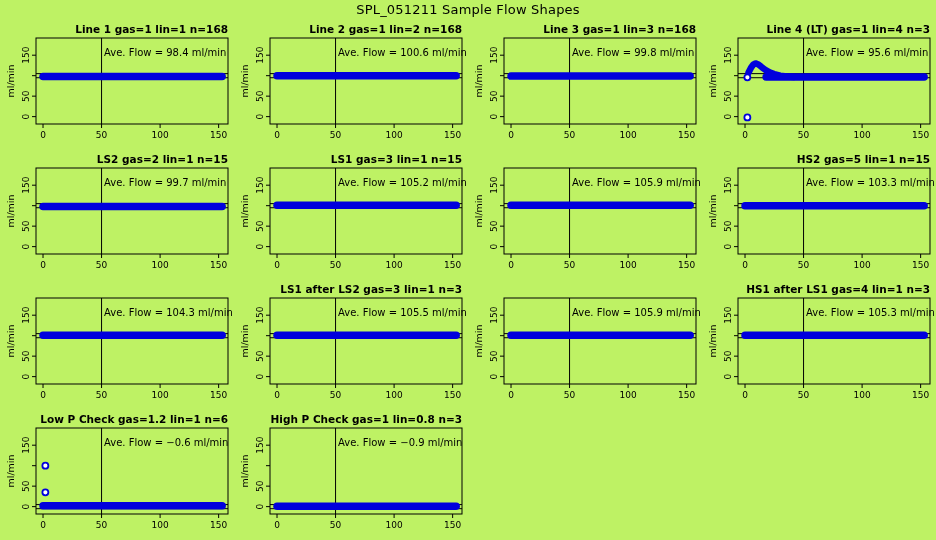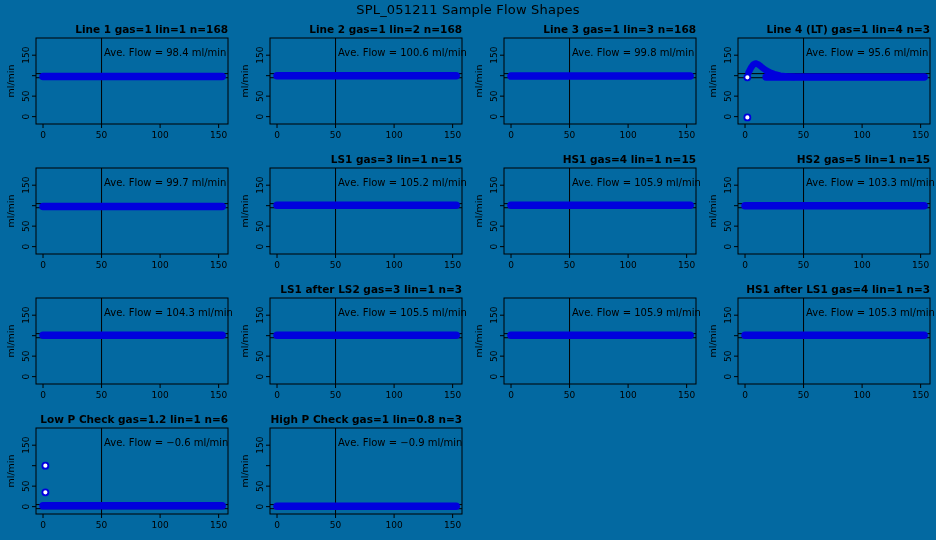--- a/index.html
+++ b/index.html
@@ -1,16 +1,16 @@
 <!DOCTYPE html>
 <html><head>
 <meta charset="utf-8">
 <style>
   html,body{margin:0;padding:0;background:#ffffff;}
-  #figure{position:relative;width:936px;height:540px;background:#0369a1;
+  #figure{position:relative;width:936px;height:540px;background:#bef264;
           font-family:"DejaVu Sans", sans-serif;color:#000;overflow:hidden;}
   #main-title{position:absolute;top:2px;left:0;width:936px;text-align:center;
               font-size:13px;letter-spacing:0.2px;}
   #grid{position:absolute;top:20px;left:0;display:grid;
         grid-template-columns:repeat(4,234px);grid-auto-rows:130px;}
   .cell{position:relative;width:234px;height:130px;}
   .cell svg{position:absolute;top:0;left:0;}
   .ptitle{position:absolute;top:3px;left:30px;width:198px;text-align:right;
           font-weight:bold;font-size:10.5px;white-space:nowrap;}
   .ann{position:absolute;left:104px;top:27px;font-size:10px;white-space:nowrap;}
@@ -151,20 +151,21 @@
           <text x="218.6341463414634" y="118" font-size="9" text-anchor="middle" fill="#000000">150</text>
           <line x1="32" y1="96.62857142857142" x2="36" y2="96.62857142857142" stroke="#000000"></line>
           <text x="27" y="96.62857142857142" font-size="9" text-anchor="middle" fill="#000000" transform="rotate(-90 27 96.62857142857142)" dominant-baseline="middle">0</text>
           <line x1="32" y1="76.15238095238095" x2="36" y2="76.15238095238095" stroke="#000000"></line>
           <text x="27" y="76.15238095238095" font-size="9" text-anchor="middle" fill="#000000" transform="rotate(-90 27 76.15238095238095)" dominant-baseline="middle">50</text>
           <line x1="32" y1="55.67619047619048" x2="36" y2="55.67619047619048" stroke="#000000"></line>
           <line x1="32" y1="35.199999999999996" x2="36" y2="35.199999999999996" stroke="#000000"></line>
           <text x="27" y="35.199999999999996" font-size="9" text-anchor="middle" fill="#000000" transform="rotate(-90 27 35.199999999999996)" dominant-baseline="middle">150</text>
           <text x="11" y="61" font-size="9.5" text-anchor="middle" fill="#000000" transform="rotate(-90 11 61)" dominant-baseline="middle">ml/min</text>
         </svg>
+      <div class="ptitle">LS2 gas=2 lin=1  n=15</div>
       <div class="ann">Ave. Flow =  99.7  ml/min</div>
     </div>
     <div class="cell">
       <svg width="234" height="130">
           <line x1="101.5609756097561" y1="18" x2="101.5609756097561" y2="104" stroke="#000000" stroke-width="1"></line>
           <line x1="36" y1="57.72380952380953" x2="228" y2="57.72380952380953" stroke="#000000" stroke-width="1"></line>
           <line x1="36" y1="53.628571428571426" x2="228" y2="53.628571428571426" stroke="#000000" stroke-width="1"></line>
           <line x1="43.02439024390244" y1="55.266666666666666" x2="222.14634146341461" y2="55.266666666666666" stroke="#0000dd" stroke-width="7.5" stroke-linecap="round"></line>
           <rect x="36" y="18" width="192" height="86" fill="none" stroke="#000000" stroke-width="1"></rect>
           <line x1="43.02439024390244" y1="104" x2="43.02439024390244" y2="108" stroke="#000000"></line>
@@ -204,21 +205,20 @@
           <text x="218.6341463414634" y="118" font-size="9" text-anchor="middle" fill="#000000">150</text>
           <line x1="32" y1="96.62857142857142" x2="36" y2="96.62857142857142" stroke="#000000"></line>
           <text x="27" y="96.62857142857142" font-size="9" text-anchor="middle" fill="#000000" transform="rotate(-90 27 96.62857142857142)" dominant-baseline="middle">0</text>
           <line x1="32" y1="76.15238095238095" x2="36" y2="76.15238095238095" stroke="#000000"></line>
           <text x="27" y="76.15238095238095" font-size="9" text-anchor="middle" fill="#000000" transform="rotate(-90 27 76.15238095238095)" dominant-baseline="middle">50</text>
           <line x1="32" y1="55.67619047619048" x2="36" y2="55.67619047619048" stroke="#000000"></line>
           <line x1="32" y1="35.199999999999996" x2="36" y2="35.199999999999996" stroke="#000000"></line>
           <text x="27" y="35.199999999999996" font-size="9" text-anchor="middle" fill="#000000" transform="rotate(-90 27 35.199999999999996)" dominant-baseline="middle">150</text>
           <text x="11" y="61" font-size="9.5" text-anchor="middle" fill="#000000" transform="rotate(-90 11 61)" dominant-baseline="middle">ml/min</text>
         </svg>
-      <div class="ptitle">HS1 gas=4 lin=1  n=15</div>
       <div class="ann">Ave. Flow =  105.9  ml/min</div>
     </div>
     <div class="cell">
       <svg width="234" height="130">
           <line x1="101.5609756097561" y1="18" x2="101.5609756097561" y2="104" stroke="#000000" stroke-width="1"></line>
           <line x1="36" y1="57.72380952380953" x2="228" y2="57.72380952380953" stroke="#000000" stroke-width="1"></line>
           <line x1="36" y1="53.628571428571426" x2="228" y2="53.628571428571426" stroke="#000000" stroke-width="1"></line>
           <line x1="43.02439024390244" y1="55.67619047619048" x2="222.14634146341461" y2="55.67619047619048" stroke="#0000dd" stroke-width="7.5" stroke-linecap="round"></line>
           <rect x="36" y="18" width="192" height="86" fill="none" stroke="#000000" stroke-width="1"></rect>
           <line x1="43.02439024390244" y1="104" x2="43.02439024390244" y2="108" stroke="#000000"></line>

